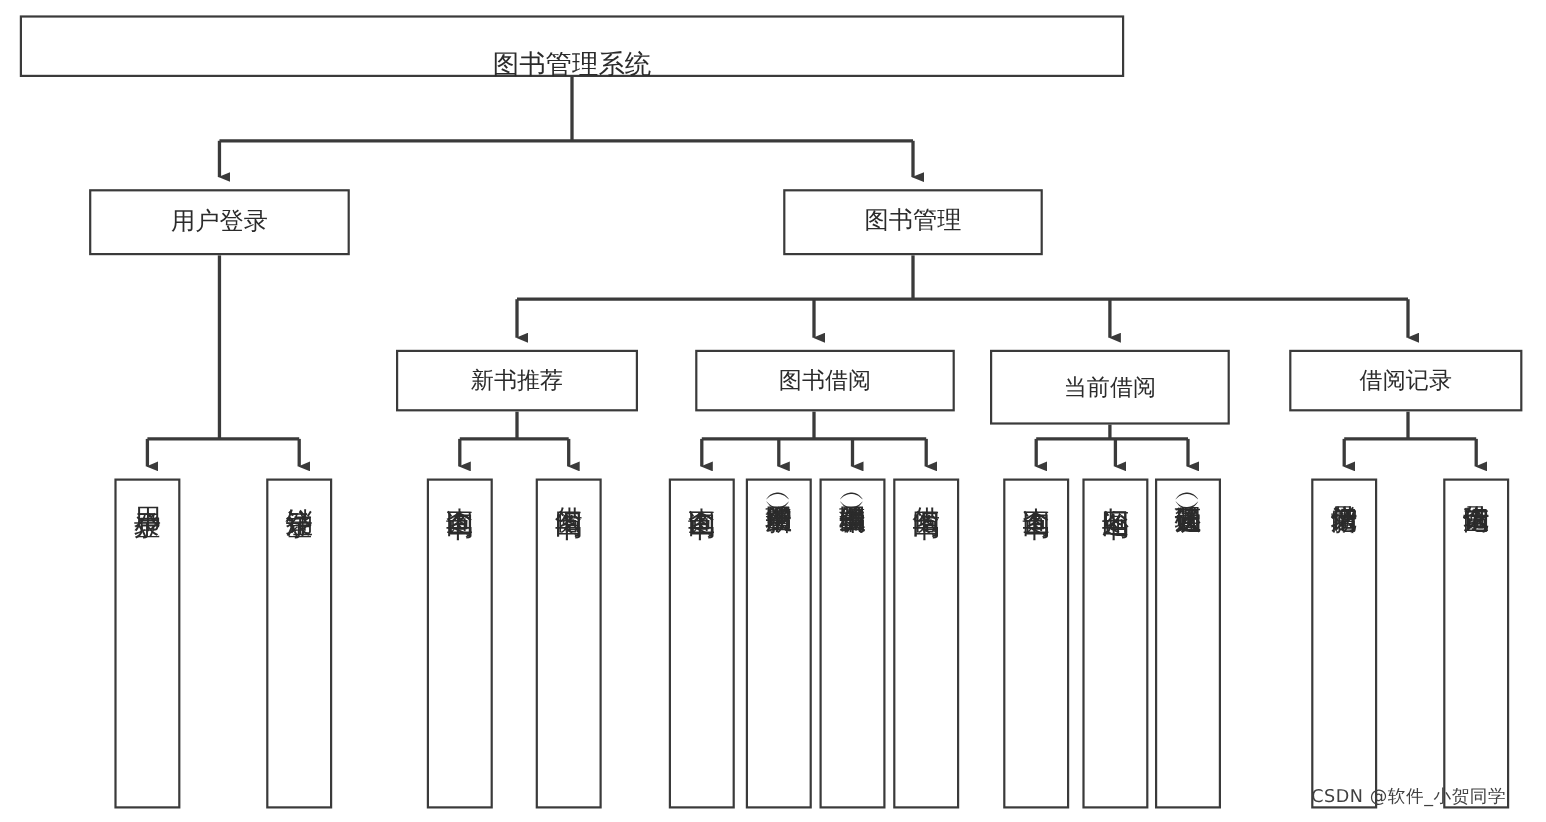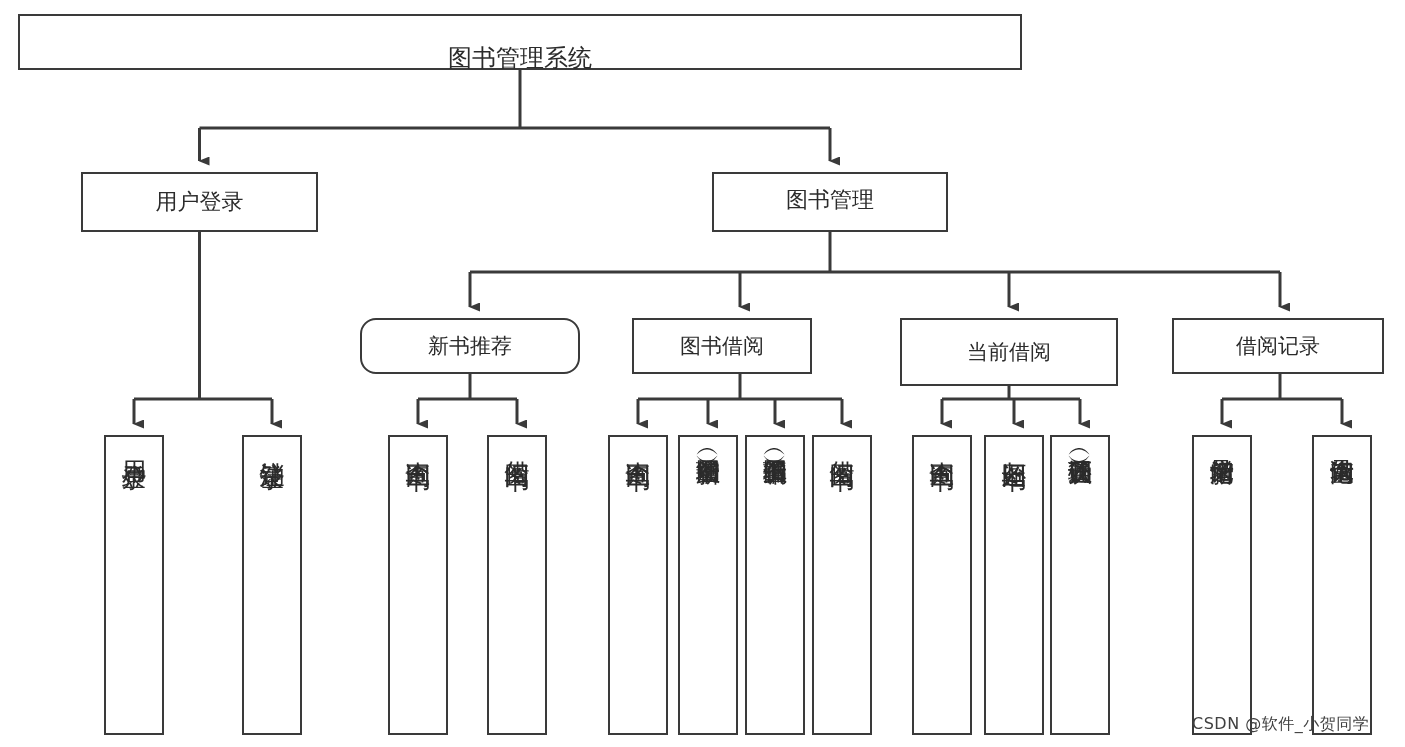--- a/index.html
+++ b/index.html
@@ -123,24 +123,24 @@
   <div id="nodes-layer">
       <div class="node root" style="left: 18px; top: 14px; width: 1004px; height: 56px;">
         <span class="node-label">图书管理系统</span>
       </div>
       <div class="node level2" style="left: 81px; top: 172px; width: 237px; height: 60px;">
         <span class="node-label">用户登录</span>
       </div>
       <div class="node level2" style="left: 712px; top: 172px; width: 236px; height: 60px; font-family: Liberation Mono, monospace;">
         <span class="node-label">图书管理</span>
       </div>
-      <div class="node level3" style="left: 360px; top: 318px; width: 220px; height: 56px; border-radius: 16px;">
+      <div class="node level3" style="left: 360px; top: 318px; width: 220px; height: 56px;">
         <span class="node-label">新书推荐</span>
       </div>
-      <div class="node level3" style="left: 632px; top: 318px; width: 180px; height: 56px;">
+      <div class="node level3" style="left: 632px; top: 318px; width: 236px; height: 56px;">
         <span class="node-label">图书借阅</span>
       </div>
       <div class="node level3" style="left: 900px; top: 318px; width: 218px; height: 68px;">
         <span class="node-label">当前借阅</span>
       </div>
       <div class="node level3" style="left: 1172px; top: 318px; width: 212px; height: 56px;">
         <span class="node-label">借阅记录</span>
       </div>
       <div class="node leaf" style="left: 104px; top: 435px; width: 60px; height: 300px;">
         <span class="node-label">用户登录</span>

